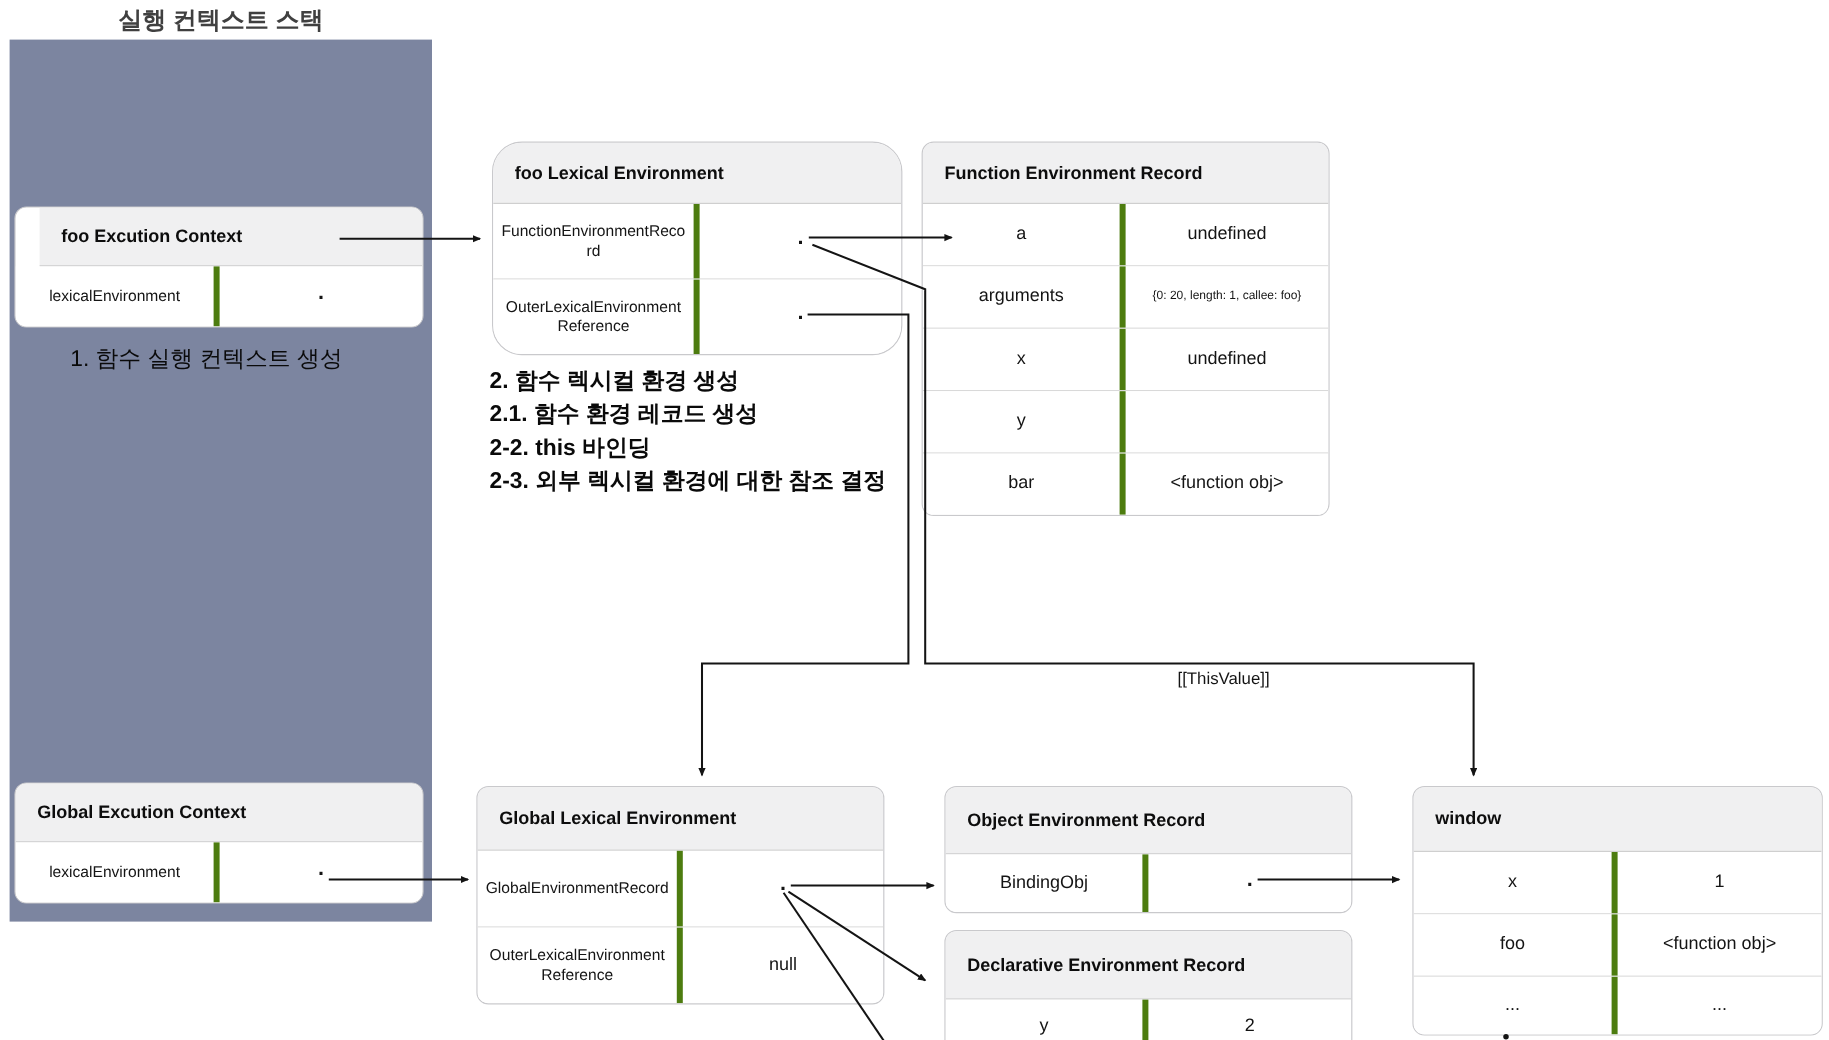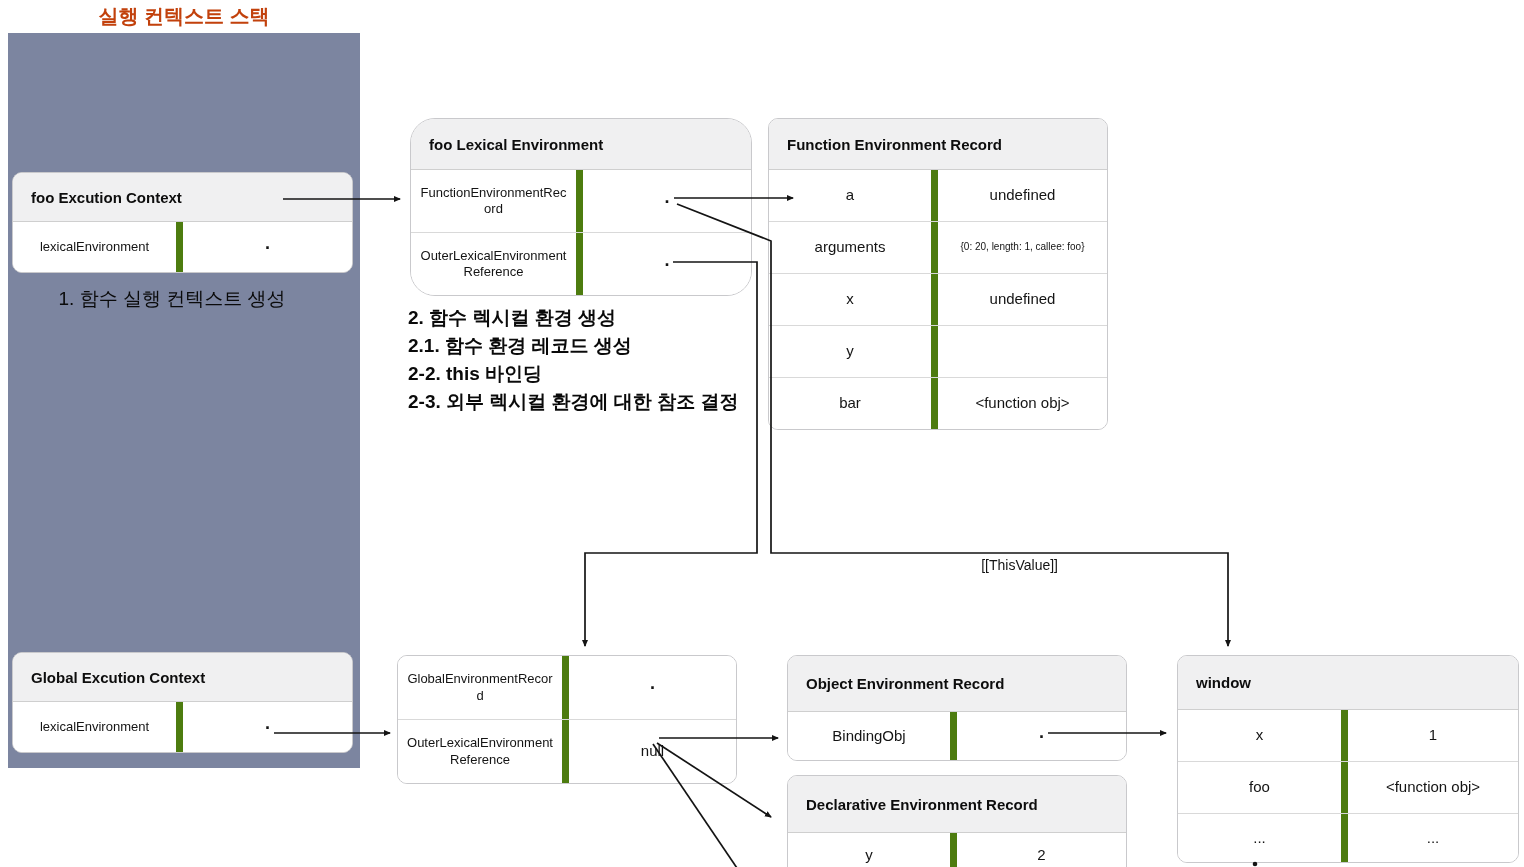--- a/index.html
+++ b/index.html
@@ -3,35 +3,35 @@
 <meta charset="utf-8">
 <style>
   html,body{margin:0;padding:0;}
   body{
     width:1524px;height:867px;position:relative;overflow:hidden;
     background:#ffffff;font-family:"Liberation Sans",sans-serif;color:#111;
   }
   .abs{position:absolute;}
   
   .stack{left:8px;top:33px;width:352px;height:735px;background:#7c85a0;}
-  .stack-title{left:8px;top:3px;width:352px;text-align:center;font-size:20px;font-weight:bold;color:#c2410c;}
+  .stack-title{left:8px;top:3px;width:352px;text-align:center;font-size:20px;font-weight:bold;color:#404040;}
   
   .tbl{position:absolute;background:#fff;border:1px solid #c9c9cc;border-radius:10px;overflow:hidden;}
   .tbl-h{background:#f0f0f1;border-bottom:1px solid #cfcfcf;font-weight:bold;font-size:15px;
          display:flex;align-items:center;padding-left:18px;color:#0d0d0d;}
   .row{display:flex;border-bottom:1px solid #d9d9d9;background:#fff;}
   .row:last-child{border-bottom:none;}
   .cell{display:flex;align-items:center;justify-content:center;text-align:center;
         font-size:15px;color:#141414;padding:2px 6px;box-sizing:border-box;line-height:1.25;}
-  .cell.k{border-right:7px solid #4d7c0f;}
+  .cell.k{border-right:5px solid #4d7c0f;}
   .cell.wrap{font-size:13px;word-break:break-all;}
   .cell.tiny{font-size:10px;}
   .cell.dot span{display:inline-block;transform:translateY(-4px);font-weight:bold;font-size:18px;}
   
-  .t-fooec{left:12px;top:172px;width:339px;}   .t-fooec .tbl-h{height:48px;} .t-fooec .row{height:50px;} .t-fooec .k{width:170px;} .t-fooec .v{width:169px;}
+  .t-fooec{left:12px;top:172px;width:339px;}   .t-fooec .tbl-h{height:48px;margin-left:20px;} .t-fooec .row{height:50px;} .t-fooec .k{width:170px;} .t-fooec .v{width:169px;}
   .t-foole{left:410px;top:118px;width:340px;border-radius:25px;}  .t-foole .tbl-h{height:50px;} .t-foole .row{height:62px;} .t-foole .k{width:172px;} .t-foole .v{width:168px;}
   .t-fer{left:768px;top:118px;width:338px;}    .t-fer .tbl-h{height:50px;}   .t-fer .row{height:51px;}   .t-fer .k{width:169px;}  .t-fer .v{width:169px;}
   .t-gec{left:12px;top:652px;width:339px;}     .t-gec .tbl-h{height:48px;}   .t-gec .row{height:50px;}   .t-gec .k{width:170px;}  .t-gec .v{width:169px;}
   .t-gle{left:397px;top:655px;width:338px;}    .t-gle .tbl-h{height:52px;}   .t-gle .row{height:63px;}   .t-gle .k{width:171px;}  .t-gle .v{width:167px;}
   .t-oer{left:787px;top:655px;width:338px;}    .t-oer .tbl-h{height:55px;}   .t-oer .row{height:48px;}   .t-oer .k{width:169px;}  .t-oer .v{width:169px;}
   .t-der{left:787px;top:775px;width:338px;}    .t-der .tbl-h{height:56px;}   .t-der .row{height:44px;}   .t-der .k{width:169px;}  .t-der .v{width:169px;}
   .t-win{left:1177px;top:655px;width:340px;}   .t-win .tbl-h{height:53px;}   .t-win .row{height:51px;}   .t-win .row:last-child{height:48px;} .t-win .k{width:170px;} .t-win .v{width:170px;}
   
   .step1{left:8px;top:286px;width:328px;text-align:center;font-size:19px;font-weight:400;color:#0a0a0a;}
   .steps2{left:408px;top:304px;width:360px;text-align:left;font-size:19px;font-weight:600;line-height:28px;color:#0a0a0a;}
@@ -107,20 +107,21 @@
   </div>
   <div class="row">
     <div class="cell k">bar</div>
     <div class="cell v">&lt;function obj&gt;</div>
   </div>
 </div>
 
 <div class="abs thisvalue">[[ThisValue]]</div>
 
 <div class="tbl t-gle">
+  <div class="tbl-h">Global Lexical Environment</div>
   <div class="row">
     <div class="cell k wrap">GlobalEnvironmentRecord</div>
     <div class="cell v dot">
         <span>.</span>
       </div>
   </div>
   <div class="row">
     <div class="cell k wrap">OuterLexicalEnvironmentReference</div>
     <div class="cell v">null</div>
   </div>

